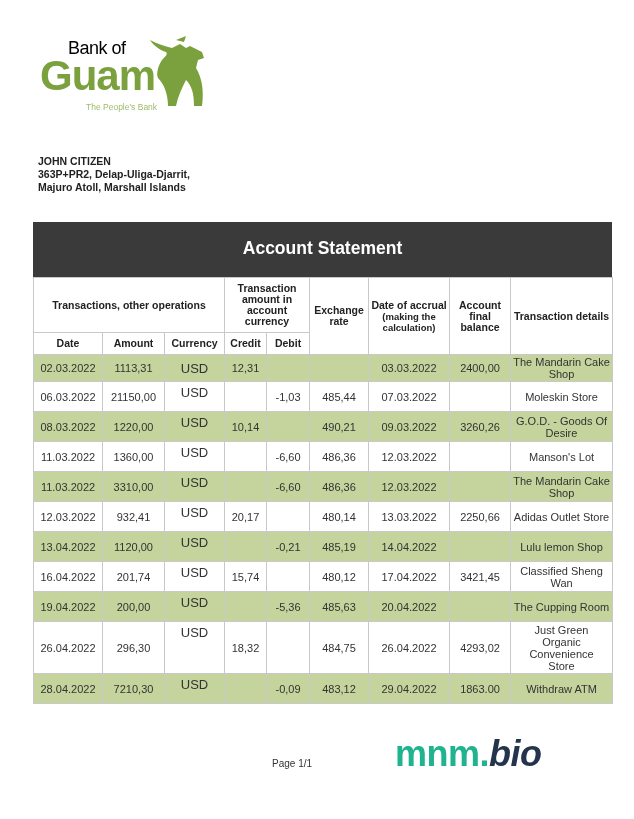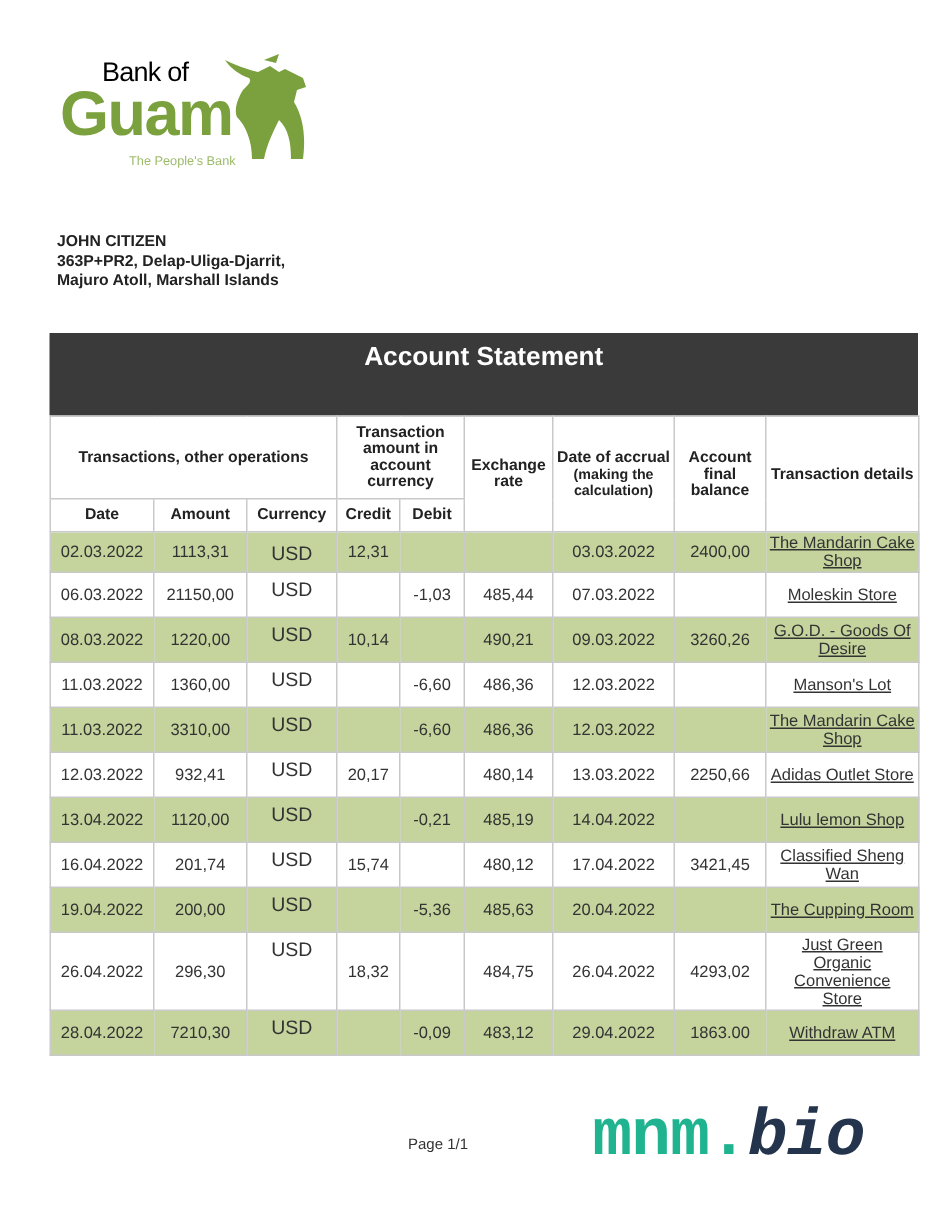--- a/index.html
+++ b/index.html
@@ -5,30 +5,30 @@
   html, body { margin:0; padding:0; background:#ffffff; }
   body { width:634px; height:819px; position:relative; overflow:hidden; font-family:"Liberation Sans", sans-serif; color:#222; }
   .logo { position:absolute; left:38px; top:34px; width:175px; height:90px; }
   .logo .bank { position:absolute; left:30px; top:4px; font-size:18px; color:#000000; letter-spacing:-0.5px; }
   .logo .guam { position:absolute; left:2px; top:18px; font-size:42px; font-weight:bold; color:#7aa13d; letter-spacing:-1px; }
   .logo .tag { position:absolute; left:48px; top:68px; font-size:8.5px; color:#9dbb6b; }
   .logo svg { position:absolute; left:108px; top:0px; }
   .addr-left { position:absolute; left:38px; top:155px; font-size:10.5px; font-weight:bold; line-height:13px; color:#222; }
   .addr-right { position:absolute; right:31px; top:155px; font-size:10.5px; font-weight:bold; line-height:13px; text-align:right; color:#222; }
   .addr-left div, .addr-right div { white-space:nowrap; }
-  .title-band { position:absolute; left:33px; top:222px; width:579px; height:55px; background:#3a3a3a; color:#fff; text-align:center; font-weight:bold; font-size:17.5px; line-height:26px; padding-top:2px; box-sizing:border-box; }
+  .title-band { position:absolute; left:33px; top:222px; width:579px; height:55px; background:#3a3a3a; color:#fff; text-align:center; font-weight:bold; font-size:17.5px; line-height:26px; padding-top:13px; box-sizing:border-box; }
   table.tx { position:absolute; left:33px; top:277px; border-collapse:collapse; width:579px; table-layout:fixed; font-size:11px; }
   table.tx td, table.tx th { border:1px solid #c9c9c9; text-align:center; vertical-align:middle; padding:0 2px; }
   table.tx th { font-weight:bold; font-size:10.5px; line-height:11px; color:#222; }
   table.tx tr.green td { background:#c4d49c; }
   table.tx td { color:#333; height:26px; }
   table.tx td.cur { vertical-align:top; padding-top:3px; font-size:13px;margin-top:36px; }
-  table.tx td.det { line-height:12px;text-decoration:underline; }
+  table.tx td.det { line-height:12px; }
   .page { position:absolute; left:272px; top:758px; font-size:10px; color:#333; }
-  .wm { position:absolute; left:395px; top:733px; font-size:44px; font-weight:bold; letter-spacing:-0.5px;font-family:Liberation Mono, monospace; }
+  .wm { position:absolute; left:395px; top:733px; font-size:36px; font-weight:bold; letter-spacing:-0.5px; }
   .wm .a { color:#1fb48f; }
   .wm .b { color:#24344d; font-style:italic; }
 </style>
 </head>
 <body>
 
 <div class="logo">
   <span class="bank">Bank of</span>
   <span class="guam">Guam</span>
   <span class="tag">The People's Bank</span>

